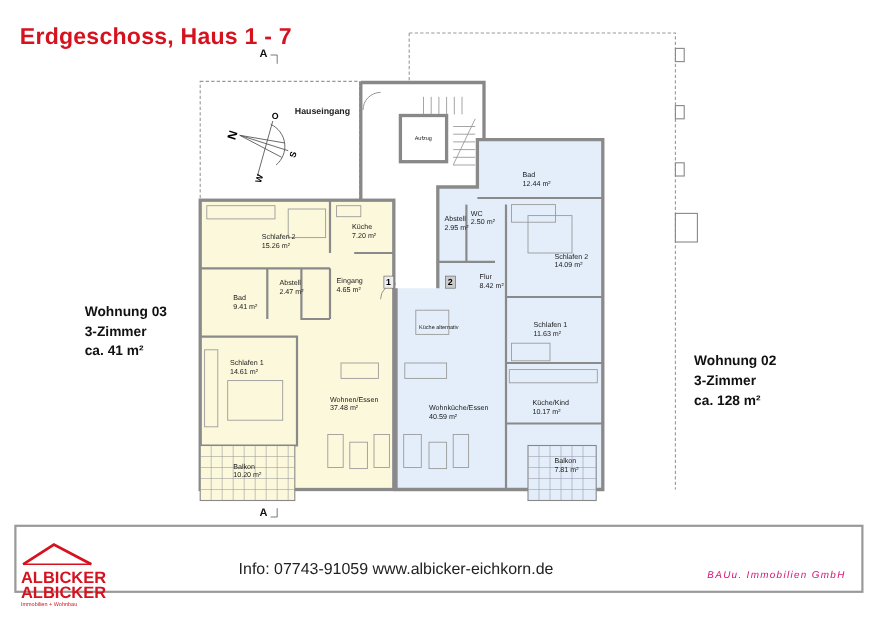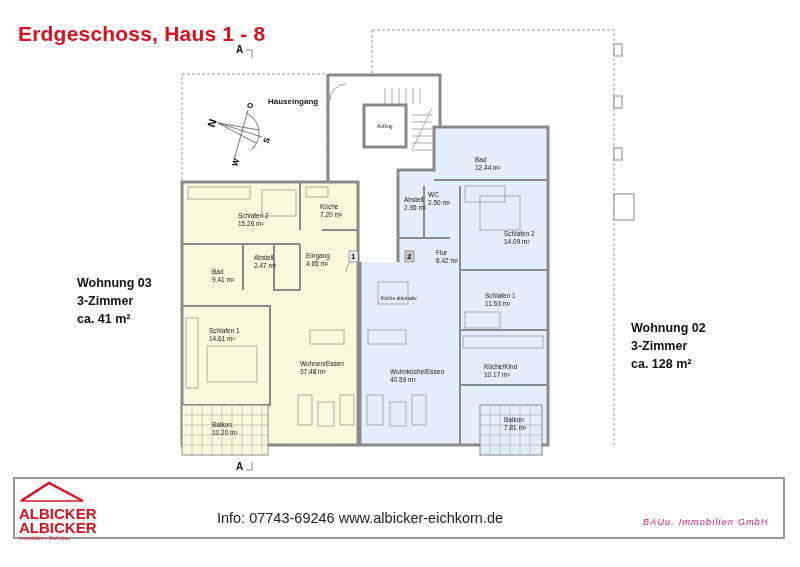--- a/index.html
+++ b/index.html
@@ -13,21 +13,21 @@
   .footer-text { font-size:14.5px; color:#222; text-align:center; line-height:20px; }
   .ae-logo { color:#d6121f; font-weight:bold; font-size:15px; line-height:15px; }
   .ae-sub { color:#d6121f; font-size:5px; }
   .maier { color:#d6127a; font-weight:bold; font-style:italic; font-size:28px; letter-spacing:1px; }
   .maier-sub { color:#d6127a; font-style:italic; font-size:9px; letter-spacing:1.2px; }
   svg { position:absolute; left:0; top:0; }
 </style>
 </head>
 <body>
 
-<div class="abs title">Erdgeschoss, Haus 1 - 8</div>
+<div class="abs title">Erdgeschoss, Haus 1 - 7</div>
 
 <svg width="800" height="567">
 
   <g fill="none" stroke="#999" stroke-dasharray="3,2" stroke-width="1">
     <rect x="182" y="74" width="145" height="108"></rect>
     <path d="M372 30 L614 30 L614 445"></path>
     <path d="M372 30 L372 75"></path>
   </g>
 
   <g fill="#fff" stroke="#888" stroke-width="1">
@@ -247,26 +247,26 @@
     <div>Küche/Kind</div>
     <div>10.17 m²</div>
   </div>
 <div class="abs room" style="left:504px;top:416px;">
     <div>Balkon</div>
     <div>7.81 m²</div>
   </div>
 
 <div class="abs footer">
 
-  <div class="abs" style="left:2px;top:2px;width:70px;height:56px;">
+  <div class="abs" style="left:2px;top:14px;width:70px;height:56px;">
     <svg width="70" height="22">
       <path d="M4 20 L32 2 L66 20" fill="none" stroke="#d6121f" stroke-width="2.5"></path>
       <line x1="4" y1="20" x2="66" y2="20" stroke="#d6121f" stroke-width="1.5"></line>
     </svg>
     <div class="abs ae-logo" style="left:2px;top:25px;">ALBICKER</div>
     <div class="abs ae-logo" style="left:2px;top:39px;">ALBICKER</div>
     <div class="abs ae-sub" style="left:2px;top:54px;">Immobilien + Wohnbau</div>
   </div>
 
-  <div class="abs footer-text" style="left:85px;top:29px;width:520px;">Info: 07743-69246   www.albicker-eichkorn.de</div>
+  <div class="abs footer-text" style="left:85px;top:29px;width:520px;">Info: 07743-91059   www.albicker-eichkorn.de</div>
 
   <div class="abs maier-sub" style="left:628px;top:38px;">BAUu. Immobilien GmbH</div>
 </div>
 
 </body></html>

